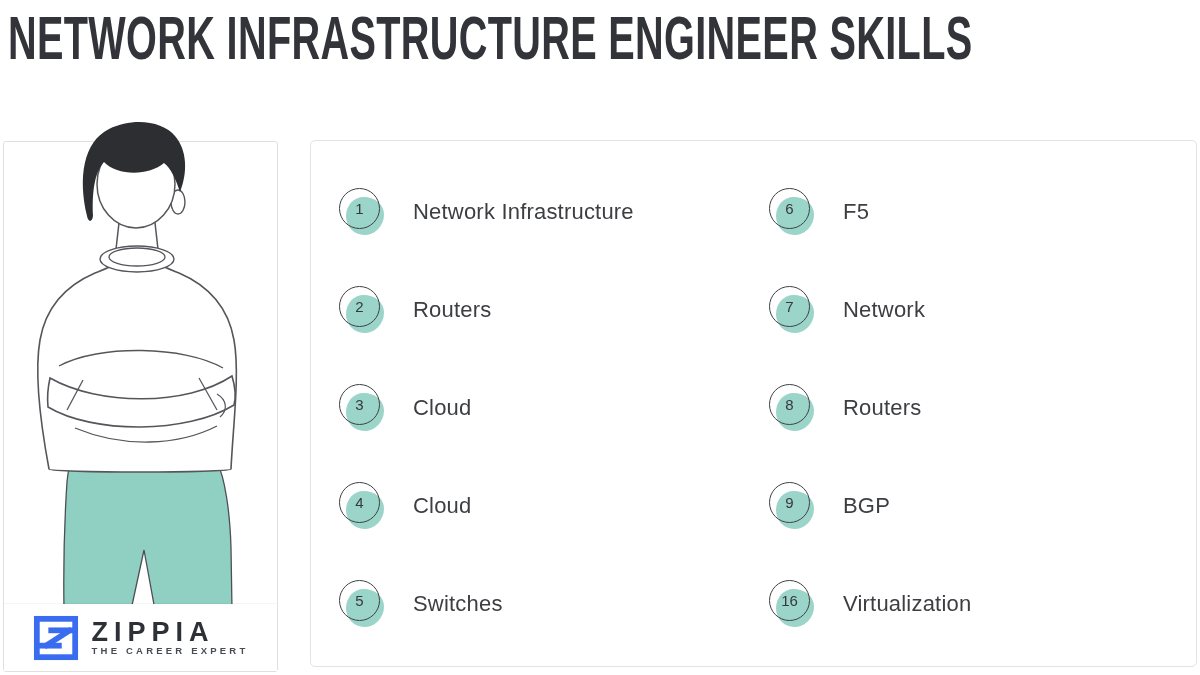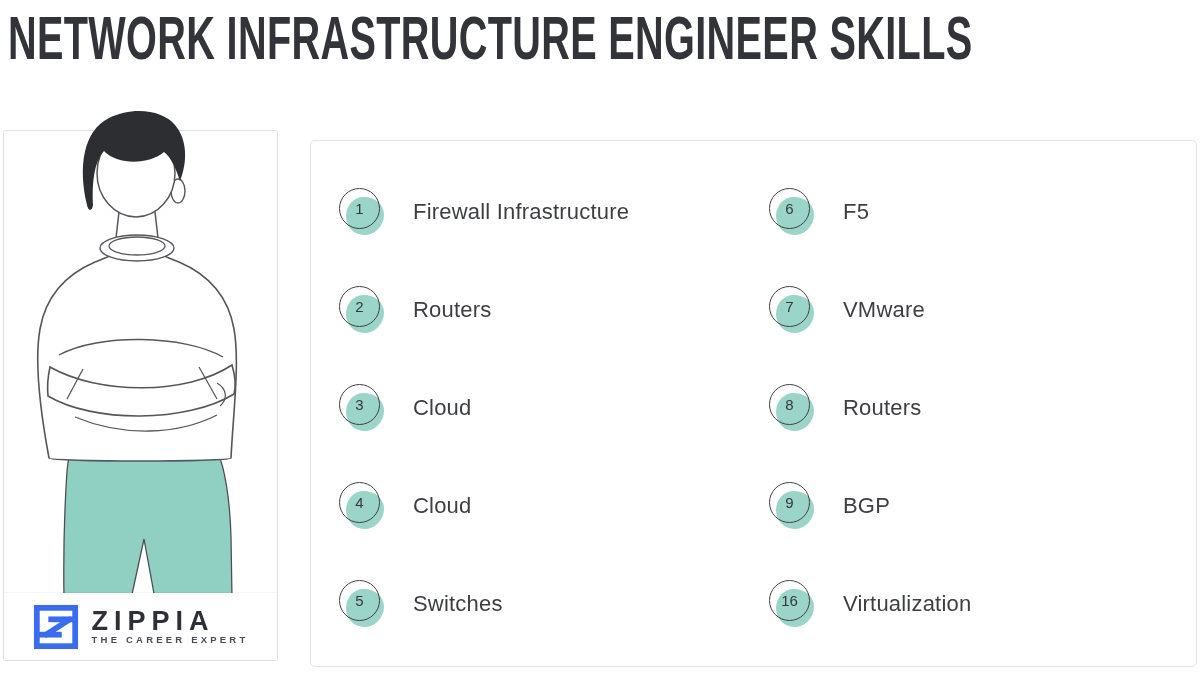--- a/index.html
+++ b/index.html
@@ -14,21 +14,21 @@
   
   .page-title{
     position:absolute; left:8px; top:2px;
     font-size:62px; font-weight:700; color:#33343a;
     letter-spacing:0.5px; white-space:nowrap;
     transform:scaleX(0.64); transform-origin:left top;
   }
 
   
   .person-panel{
-    position:absolute; left:3px; top:130px;
+    position:absolute; left:3px; top:141px;
     width:275px; height:531px;
     background:#ffffff;
     border:1px solid #e0e0e2; border-radius:3px;
   }
   .person-panel svg.person{
     position:absolute; left:-1px; top:-26px;
     width:278px; height:560px;
   }
   .brand-footer{
     position:absolute; left:0; right:0; bottom:0; height:67px;
@@ -132,21 +132,21 @@
 </aside>
 
 <section class="skills-card">
 
   <div class="skills-col col1">
     <div class="skill">
       <span class="badge">
         <span class="blob"></span>
         <span class="ring">1</span>
       </span>
-      <span class="label">Firewall Infrastructure</span>
+      <span class="label">Network Infrastructure</span>
     </div>
     <div class="skill">
       <span class="badge">
         <span class="blob"></span>
         <span class="ring">2</span>
       </span>
       <span class="label">Routers</span>
     </div>
     <div class="skill">
       <span class="badge">
@@ -177,21 +177,21 @@
         <span class="blob"></span>
         <span class="ring">6</span>
       </span>
       <span class="label">F5</span>
     </div>
     <div class="skill">
       <span class="badge">
         <span class="blob"></span>
         <span class="ring">7</span>
       </span>
-      <span class="label">VMware</span>
+      <span class="label">Network</span>
     </div>
     <div class="skill">
       <span class="badge">
         <span class="blob"></span>
         <span class="ring">8</span>
       </span>
       <span class="label">Routers</span>
     </div>
     <div class="skill">
       <span class="badge">

